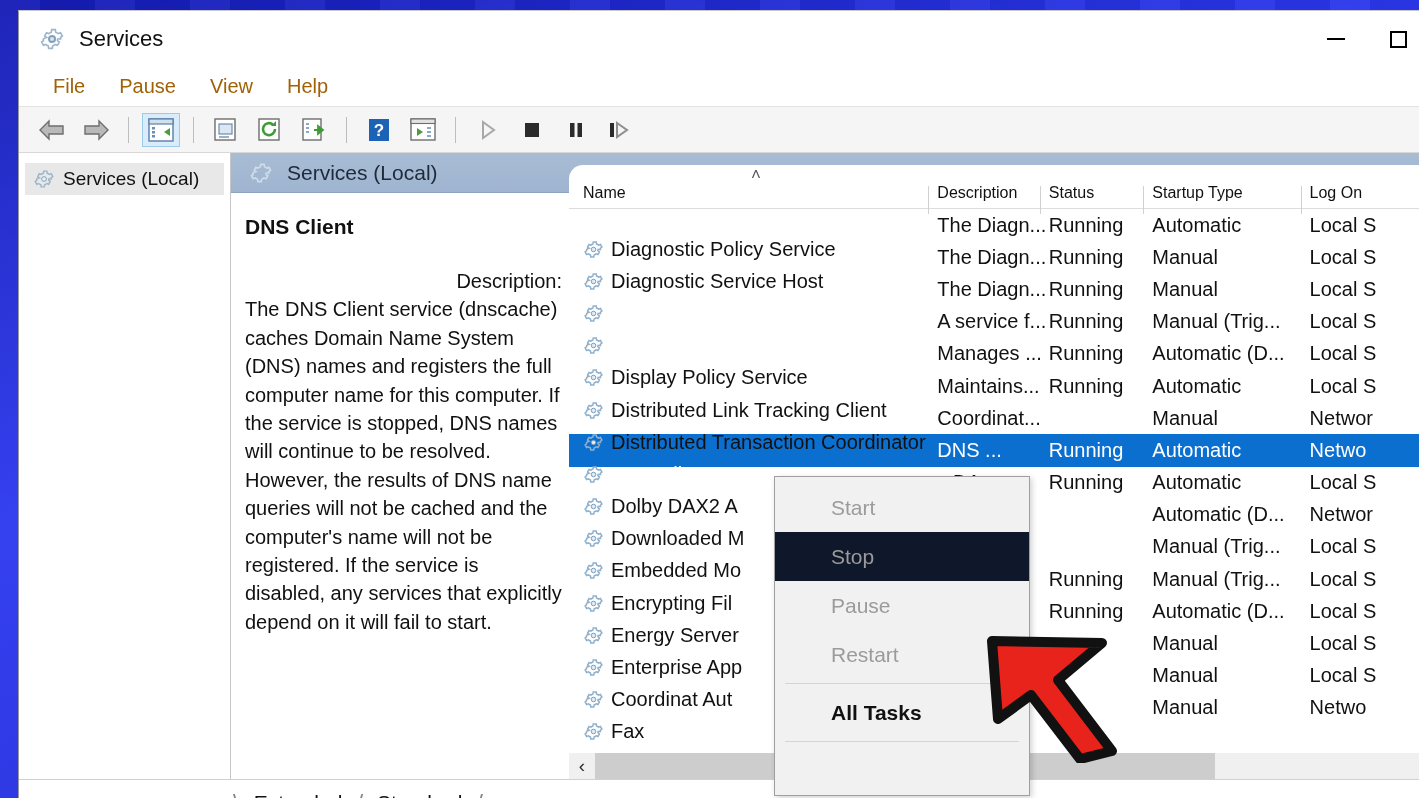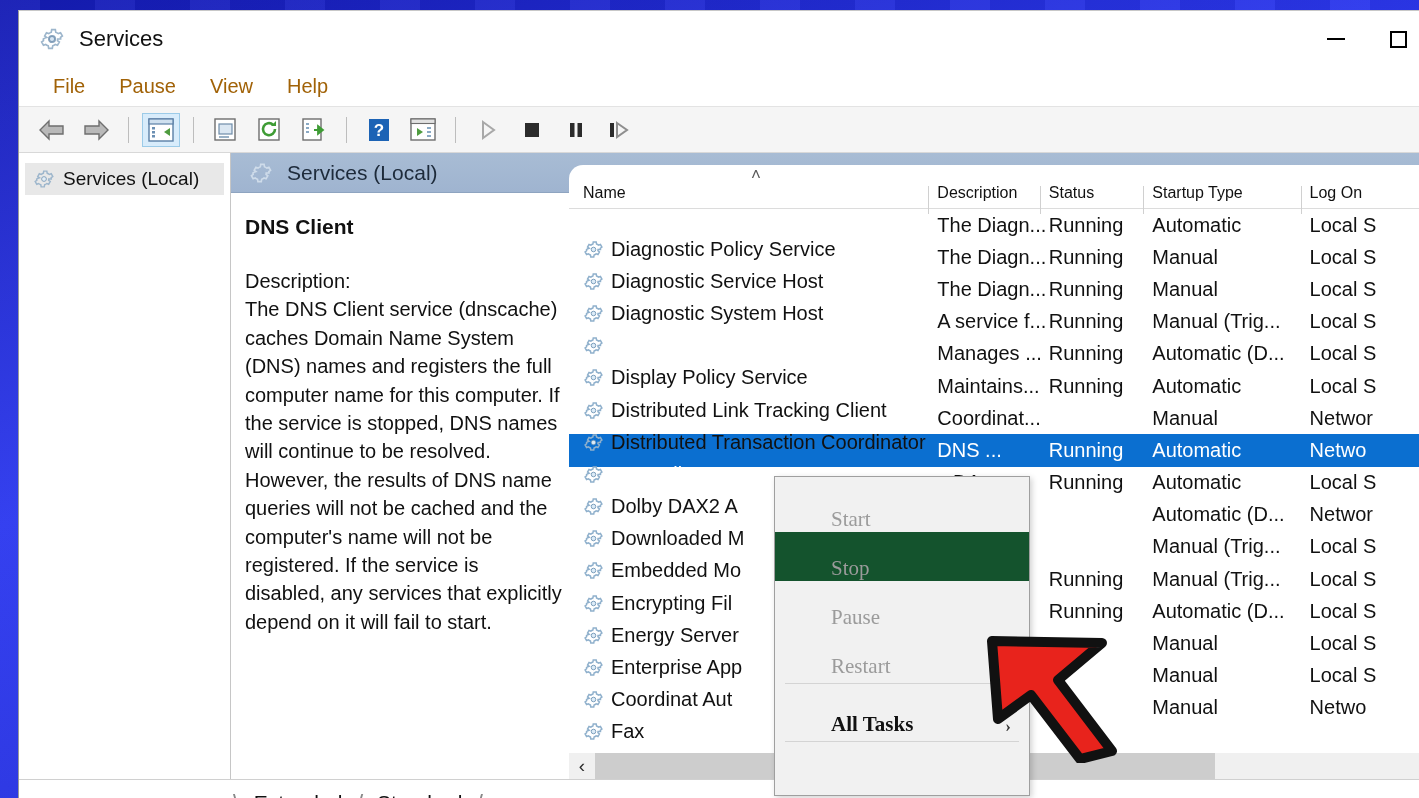--- a/index.html
+++ b/index.html
@@ -67,21 +67,21 @@
   #right-pane { flex: 1; position: relative; overflow:hidden; }
   #svc-header { height: 40px; background: linear-gradient(to bottom,#a8bcd4,#9fb4d0);
                 display:flex; align-items:center; padding-left: 18px; gap: 14px;
                 border-bottom: 1px solid #8ea4c0; }
   #svc-header .label { font-size: 21px; color:#1d2a3a; }
 
   #panes { display:flex; height: 586px; }
   #detail-pane { width: 348px; padding: 22px 16px 0 14px; background:#fff;
                  border-right:1px solid #cfcfcf; }
   #detail-title { font-size: 21px; font-weight: bold; color:#111; margin-bottom: 28px; }
-  #detail-desc-label { font-size: 20px; color:#111; line-height: 1.42; }
+  #detail-desc-label { font-size: 20px; color:#111; line-height: 1.42; text-align: right; }
   #detail-desc { font-size: 20px; color:#111; line-height: 1.42; }
 
   
   #list-pane { flex:1; position:relative; background:#fff; }
   #list-card { position:absolute; left:-10px; top:-28px; right:0; bottom:0;
                background:#fff; border-top-left-radius: 14px; }
   #list-head { display:flex; height: 44px; align-items:flex-end; padding-left: 14px;
                border-bottom: 1px solid #dcdcdc; position: relative; }
   .col-h { font-size: 16px; color:#111; padding-bottom: 6px; position:relative; }
   .col-h + .col-h::before { content:""; position:absolute; left:-9px; top:2px;
@@ -112,24 +112,24 @@
   
   #tabs-bar { height: 44px; background:#fff; display:flex; align-items:flex-end;
               padding-left: 214px; border-top: 1px solid #d0d0d0; }
   .tab { font-size: 21px; color:#111; padding: 4px 14px 8px 14px; position: relative; }
   .slash { color:#888; font-size: 24px; align-self:flex-end; padding-bottom:6px; }
 
   
   #ctx-menu { position:absolute; left: 755px; top: 465px; width: 256px;
               background:#f1f1f1; border:1px solid #9f9f9f; z-index: 40;
               padding: 6px 0 0 0; box-shadow: 2px 2px 6px rgba(0,0,0,0.18); }
-  .ctx-item { height: 49px; display:flex; align-items:flex-end; padding-left: 56px;
-              font-size: 21px; color:#111; position: relative; font-family: Liberation Serif, serif; }
+  .ctx-item { height: 49px; display:flex; align-items:center; padding-left: 56px;
+              font-size: 21px; color:#111; position: relative; }
   .ctx-item.disabled { color:#9b9b9b; }
-  .ctx-item.hover { background:#14532d; }
+  .ctx-item.hover { background:#0f172a; }
   .ctx-item.bold { font-weight: bold; }
   .ctx-sep { height:1px; background:#d4d4d4; margin: 4px 10px; }
   .ctx-arrow { position:absolute; right: 18px; font-size: 17px; color:#333; }
 
   
   #red-cursor { position: absolute; left: 965px; top: 612px; z-index: 60;
                 pointer-events:none; }
 </style>
 </head>
 <body>
@@ -317,21 +317,20 @@
                   <div class="c w-status">Running</div>
                   <div class="c w-start">Manual</div>
                   <div class="c w-logon">Local S</div>
                 </div>
                 <div class="row">
                   <div class="c-name w-name">
                     <svg class="gear" width="21" height="21" viewBox="0 0 24 24">
                       <path d="M20 12c0-.5-.05-1-.15-1.45l1.75-1.3-1.7-2.95-2.05.75c-.7-.6-1.5-1.05-2.4-1.35L15.1 3.4h-3.4l-.35 2.3c-.9.3-1.7.75-2.4 1.35l-2.05-.75-1.7 2.95 1.75 1.3A8 8 0 004 12c0 .5.05 1 .15 1.45l-1.75 1.3 1.7 2.95 2.05-.75c.7.6 1.5 1.05 2.4 1.35l.35 2.3h3.4l.35-2.3c.9-.3 1.7-.75 2.4-1.35l2.05.75 1.7-2.95-1.75-1.3c.1-.45.15-.95.15-1.45z" fill="none" stroke="#8fb0cc" stroke-width="1.7"></path>
                       <circle cx="12" cy="12" r="2.6" fill="#dcebf7" stroke="#6e93b4" stroke-width="1"></circle>
                     </svg>
-                    <span>Diagnostic System Host</span>
                   </div>
                   <div class="c w-desc">The Diagn...</div>
                   <div class="c w-status">Running</div>
                   <div class="c w-start">Manual</div>
                   <div class="c w-logon">Local S</div>
                 </div>
                 <div class="row">
                   <div class="c-name w-name">
                     <svg class="gear" width="21" height="21" viewBox="0 0 24 24">
                       <path d="M20 12c0-.5-.05-1-.15-1.45l1.75-1.3-1.7-2.95-2.05.75c-.7-.6-1.5-1.05-2.4-1.35L15.1 3.4h-3.4l-.35 2.3c-.9.3-1.7.75-2.4 1.35l-2.05-.75-1.7 2.95 1.75 1.3A8 8 0 004 12c0 .5.05 1 .15 1.45l-1.75 1.3 1.7 2.95 2.05-.75c.7.6 1.5 1.05 2.4 1.35l.35 2.3h3.4l.35-2.3c.9-.3 1.7-.75 2.4-1.35l2.05.75 1.7-2.95-1.75-1.3c.1-.45.15-.95.15-1.45z" fill="none" stroke="#8fb0cc" stroke-width="1.7"></path>

